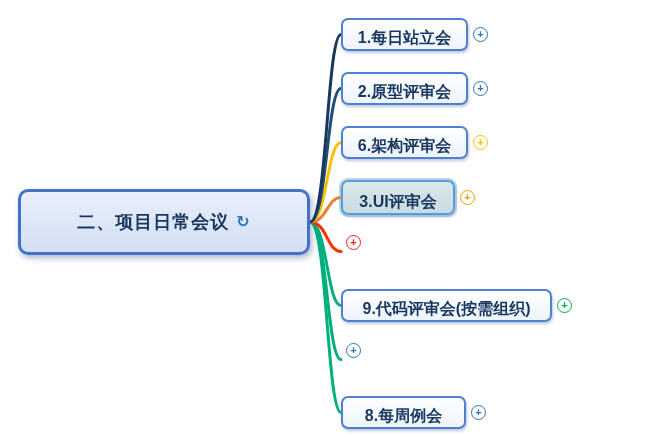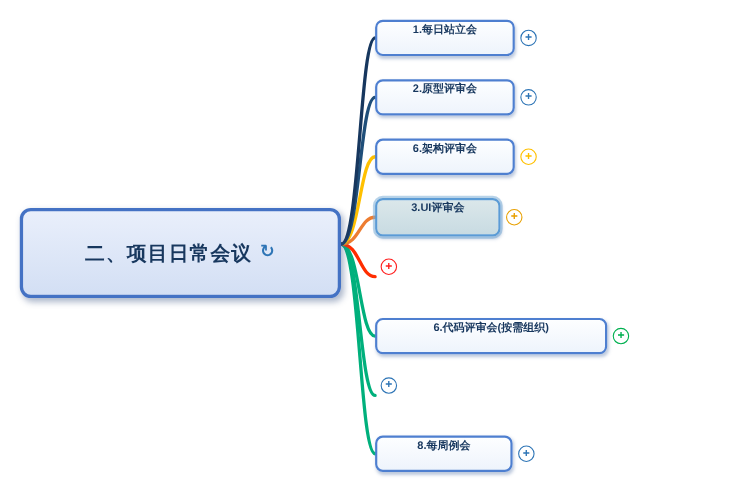--- a/index.html
+++ b/index.html
@@ -3,42 +3,42 @@
 <meta charset="utf-8">
 <style>
   html,body{margin:0;padding:0;}
   body{font-family:"Liberation Sans","DejaVu Sans",sans-serif;background:#ffffff;}
   .canvas{
     position:relative;width:666px;height:437px;background:#ffffff;overflow:hidden;
   }
   svg.links{position:absolute;left:0;top:0;width:666px;height:437px;pointer-events:none;}
 
   .root-node{
-    position:absolute;left:18px;top:189px;width:292px;height:82px;
+    position:absolute;left:18px;top:189px;width:292px;height:66px;
     box-sizing:border-box;border:3px solid #4472c4;border-radius:10px;
     background:linear-gradient(#e9effb,#d3dff4);
     box-shadow:2px 3px 6px rgba(70,95,140,.45);
     display:flex;align-items:center;justify-content:center;
     color:#17375e;font-weight:bold;font-size:18px;letter-spacing:1px;
     cursor:default;
   }
   .root-node .cycle{
     color:#2e75b6;font-weight:bold;font-size:16px;margin-left:7px;margin-top:-2px;
   }
 
   .row{
     position:absolute;left:341px;display:flex;align-items:center;
   }
   .topic{
     box-sizing:border-box;height:33px;
     border:2px solid #4e7fd0;border-radius:7px;
     background:linear-gradient(#fdfeff,#eef4fc);
     box-shadow:1px 2px 3px rgba(90,120,170,.4);
-    display:flex;align-items:flex-start;justify-content:center;
-    color:#17375e;font-weight:bold;font-size:10px;
+    display:flex;align-items:flex-end;justify-content:center;
+    color:#17375e;font-weight:bold;font-size:16px;
     padding:0 10px;white-space:nowrap;
   }
   .topic.selected{
     background:linear-gradient(#dbe7ea,#c8dbe2);
     border:2px solid #5b9bd5;
     box-shadow:0 0 0 2px rgba(125,175,215,.55),1px 2px 3px rgba(90,120,170,.4);
   }
   .plus{
     width:13px;height:13px;margin-left:5px;flex:0 0 auto;
     border:1.5px solid currentColor;border-radius:50%;
@@ -96,21 +96,21 @@
     </div>
     <span class="plus" style="color: rgb(232, 160, 0);">+</span>
   </div>
 
   <div class="row" style="top:235px">
     <span class="plus" style="color: rgb(255, 31, 31);">+</span>
   </div>
 
   <div class="row" style="top:289px">
     <div class="topic" style="width:211px">
-      <span>6.代码评审会(按需组织)</span>
+      <span>9.代码评审会(按需组织)</span>
     </div>
     <span class="plus" style="color: rgb(0, 176, 80);">+</span>
   </div>
 
   <div class="row" style="top:343px">
     <span class="plus" style="color: rgb(46, 117, 182);">+</span>
   </div>
 
   <div class="row" style="top:396px">
     <div class="topic" style="width:125px">

